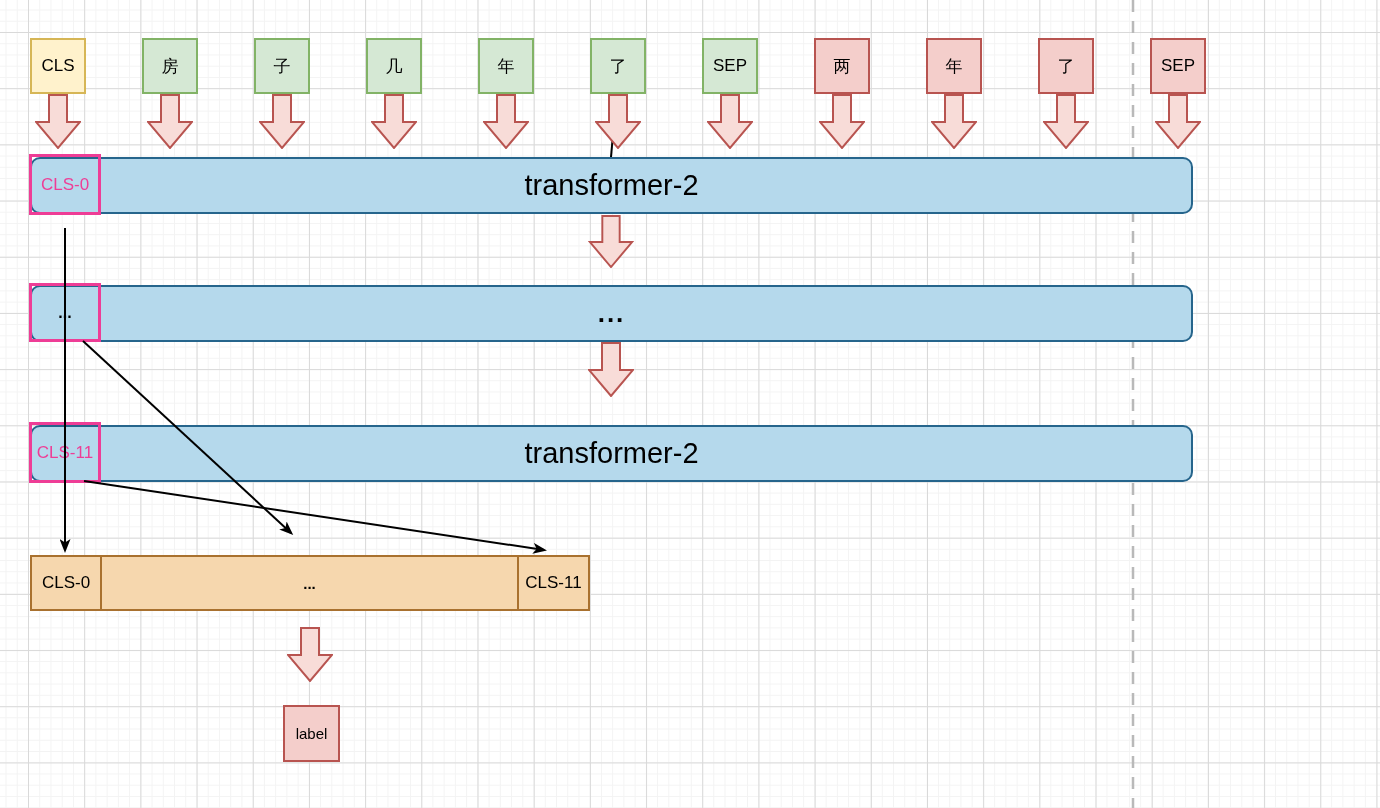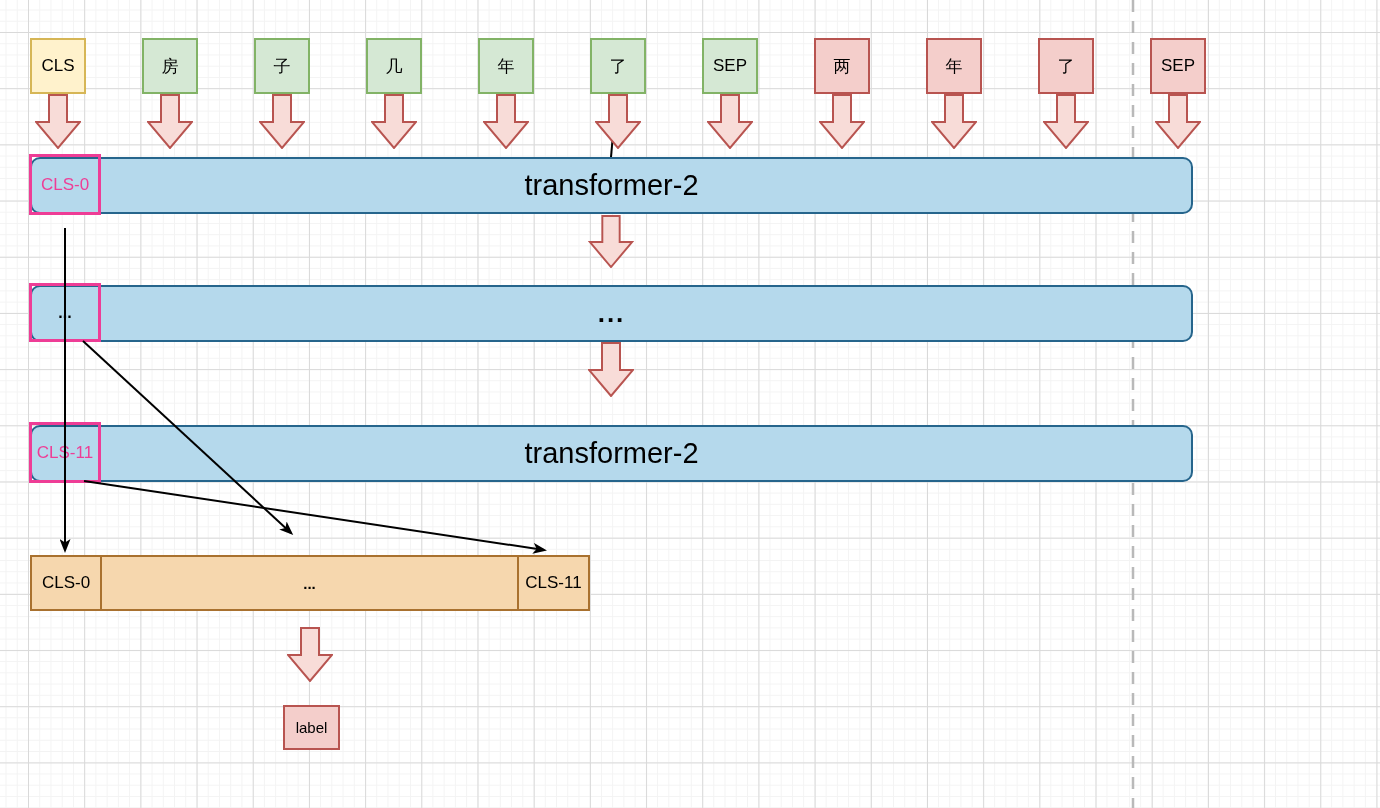--- a/index.html
+++ b/index.html
@@ -55,21 +55,21 @@
   .pooled-bar{
     position:absolute;left:30px;top:555px;width:560px;height:56px;
     background:var(--orange-fill);border:2px solid var(--orange-stroke);
     display:flex;align-items:stretch;font-size:17px;color:#000;
   }
   .pooled-cell{display:flex;align-items:center;justify-content:center;}
   .pooled-cell.first{width:68px;}
   .pooled-cell.mid{flex:1;border-left:2px solid var(--orange-stroke);border-right:2px solid var(--orange-stroke);font-size:15px;font-weight:bold;}
   .pooled-cell.last{width:69px;}
   .label-box{
-    position:absolute;left:283px;top:705px;width:57px;height:45px;
+    position:absolute;left:283px;top:705px;width:57px;height:57px;
     background:var(--red-fill);border:2px solid var(--red-stroke);
     display:flex;align-items:center;justify-content:center;font-size:15px;color:#000;
   }
   .connector{stroke:var(--connector);stroke-width:2;fill:none;}
   .connector-head{fill:var(--connector);stroke:none;}
   .dash-guide{stroke:var(--dashed-guide);stroke-width:2.5;stroke-dasharray:12 9;fill:none;}
 </style>
 </head>
 <body>
 

